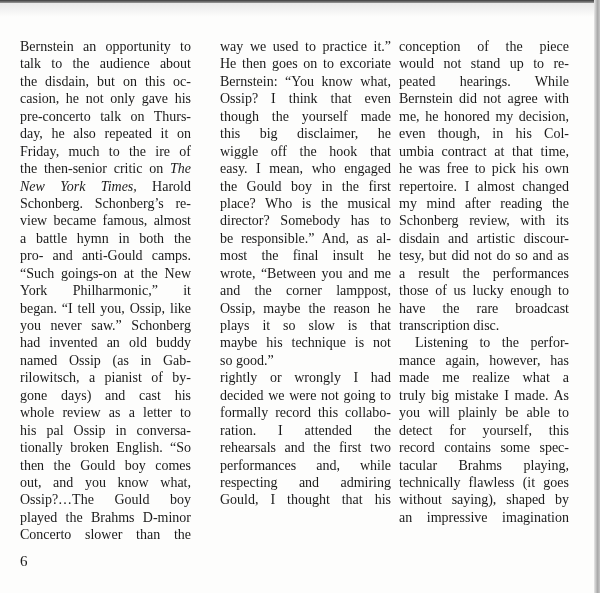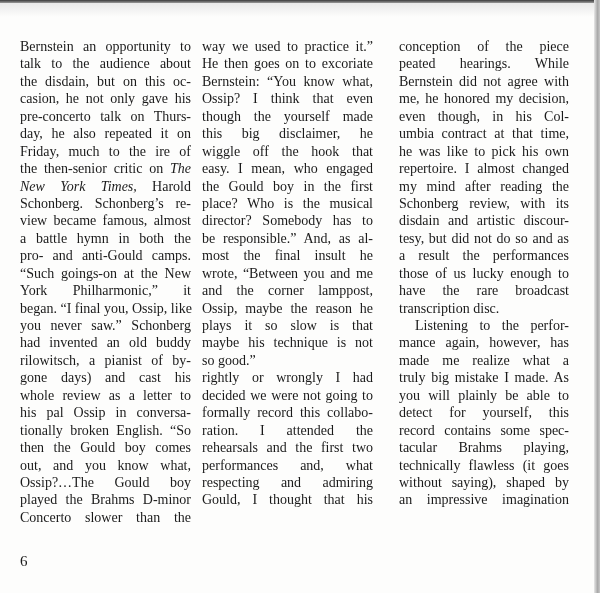--- a/index.html
+++ b/index.html
@@ -28,21 +28,21 @@
       text-align: justify;
       font-family: Liberation Serif, serif;
     }
     .col .line {
       display: block; height: 17.45px; white-space: nowrap;
       text-align: justify; text-align-last: justify;
     }
     .col .line.last { text-align-last: left; }
     .col .line.indent { padding-left: 16px; }
     .col1 { left: 20px; width: 171px; }
-    .col2 { left: 202px; width: 171px; }
+    .col2 { left: 220px; width: 171px; }
     .col3 { left: 399px; width: 170px; }
     .page-num {
       position: absolute; left: 20px; top: 553px;
       font-size: 15px;
     }
     i { font-style: italic; }
   </style>
 </head>
 <body>
 
@@ -59,23 +59,24 @@
   <span class="line">day, he also repeated it on</span>
   <span class="line">Friday, much to the ire of</span>
   <span class="line"><span>the then-senior critic on</span> <i>The</i></span>
   <span class="line"><i>New York Times,</i> <span>Harold</span></span>
   <span class="line">Schonberg. Schonberg’s re-</span>
   <span class="line">view became famous, almost</span>
   <span class="line">a battle hymn in both the</span>
   <span class="line">pro- and anti-Gould camps.</span>
   <span class="line">“Such goings-on at the New</span>
   <span class="line">York Philharmonic,” it</span>
-  <span class="line">began. “I final you, Ossip, like</span>
+  <span class="line">began. “I tell you, Ossip, like</span>
   <span class="line">you never saw.” Schonberg</span>
   <span class="line">had invented an old buddy</span>
+  <span class="line">named Ossip (as in Gab-</span>
   <span class="line">rilowitsch, a pianist of by-</span>
   <span class="line">gone days) and cast his</span>
   <span class="line">whole review as a letter to</span>
   <span class="line">his pal Ossip in conversa-</span>
   <span class="line">tionally broken English. “So</span>
   <span class="line">then the Gould boy comes</span>
   <span class="line">out, and you know what,</span>
   <span class="line">Ossip?…The Gould boy</span>
   <span class="line">played the Brahms D-minor</span>
   <span class="line">Concerto slower than the</span>
@@ -99,33 +100,34 @@
   <span class="line">and the corner lamppost,</span>
   <span class="line">Ossip, maybe the reason he</span>
   <span class="line">plays it so slow is that</span>
   <span class="line">maybe his technique is not</span>
   <span class="line last">so good.”</span>
   <span class="line">rightly or wrongly I had</span>
   <span class="line">decided we were not going to</span>
   <span class="line">formally record this collabo-</span>
   <span class="line">ration. I attended the</span>
   <span class="line">rehearsals and the first two</span>
-  <span class="line">performances and, what</span>
+  <span class="line">performances and, while</span>
   <span class="line">respecting and admiring</span>
   <span class="line">Gould, I thought that his</span>
 </div>
 
 <div class="col col3">
   <span class="line">conception of the piece</span>
+  <span class="line">would not stand up to re-</span>
   <span class="line">peated hearings. While</span>
   <span class="line">Bernstein did not agree with</span>
   <span class="line">me, he honored my decision,</span>
   <span class="line">even though, in his Col-</span>
   <span class="line">umbia contract at that time,</span>
-  <span class="line">he was like to pick his own</span>
+  <span class="line">he was free to pick his own</span>
   <span class="line">repertoire. I almost changed</span>
   <span class="line">my mind after reading the</span>
   <span class="line">Schonberg review, with its</span>
   <span class="line">disdain and artistic discour-</span>
   <span class="line">tesy, but did not do so and as</span>
   <span class="line">a result the performances</span>
   <span class="line">those of us lucky enough to</span>
   <span class="line">have the rare broadcast</span>
   <span class="line last">transcription disc.</span>
   <span class="line indent">Listening to the perfor-</span>

